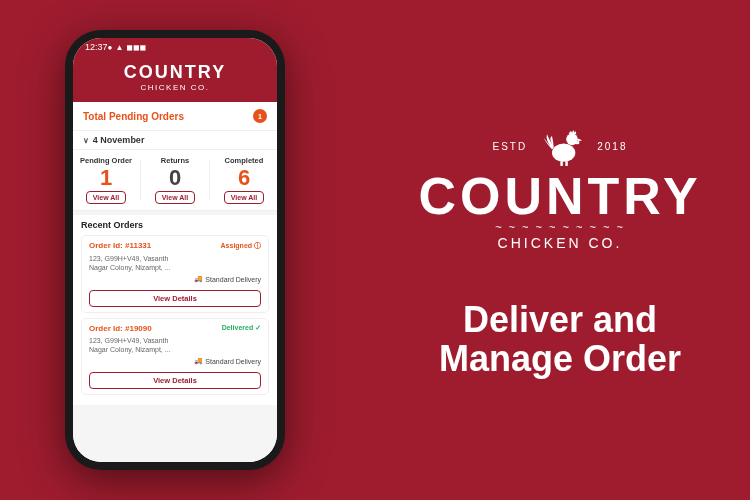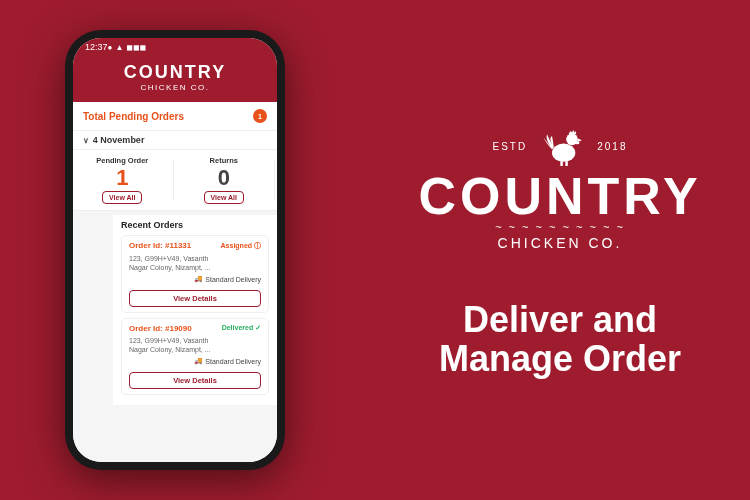--- a/index.html
+++ b/index.html
@@ -184,21 +184,20 @@
       font-size: 7px;
       font-weight: 600;
       cursor: pointer;
     }
 
     
     .recent-orders-section {
       background: white;
       margin-top: 4px;
       padding: 5px 8px;
-      margin-left: 40px;
     }
 
     .recent-title {
       font-size: 9px;
       font-weight: 700;
       color: #222;
       margin-bottom: 5px;
     }
 
     .order-card {
@@ -382,20 +381,25 @@
             <span class="stat-number">1</span>
             <button class="view-all-btn">View All</button>
           </div>
           <div class="stat-divider"></div>
           <div class="stat-item">
             <span class="stat-label">Returns</span>
             <span class="stat-number zero">0</span>
             <button class="view-all-btn">View All</button>
           </div>
           <div class="stat-divider"></div>
+          <div class="stat-item">
+            <span class="stat-label">Completed</span>
+            <span class="stat-number">6</span>
+            <button class="view-all-btn">View All</button>
+          </div>
         </div>
 
         <div class="recent-orders-section">
           <div class="recent-title">Recent Orders</div>
 
           <div class="order-card">
             <div class="order-top">
               <span class="order-id">Order Id: #11331</span>
               <span class="order-status status-assigned">Assigned ⓘ</span>
             </div>

